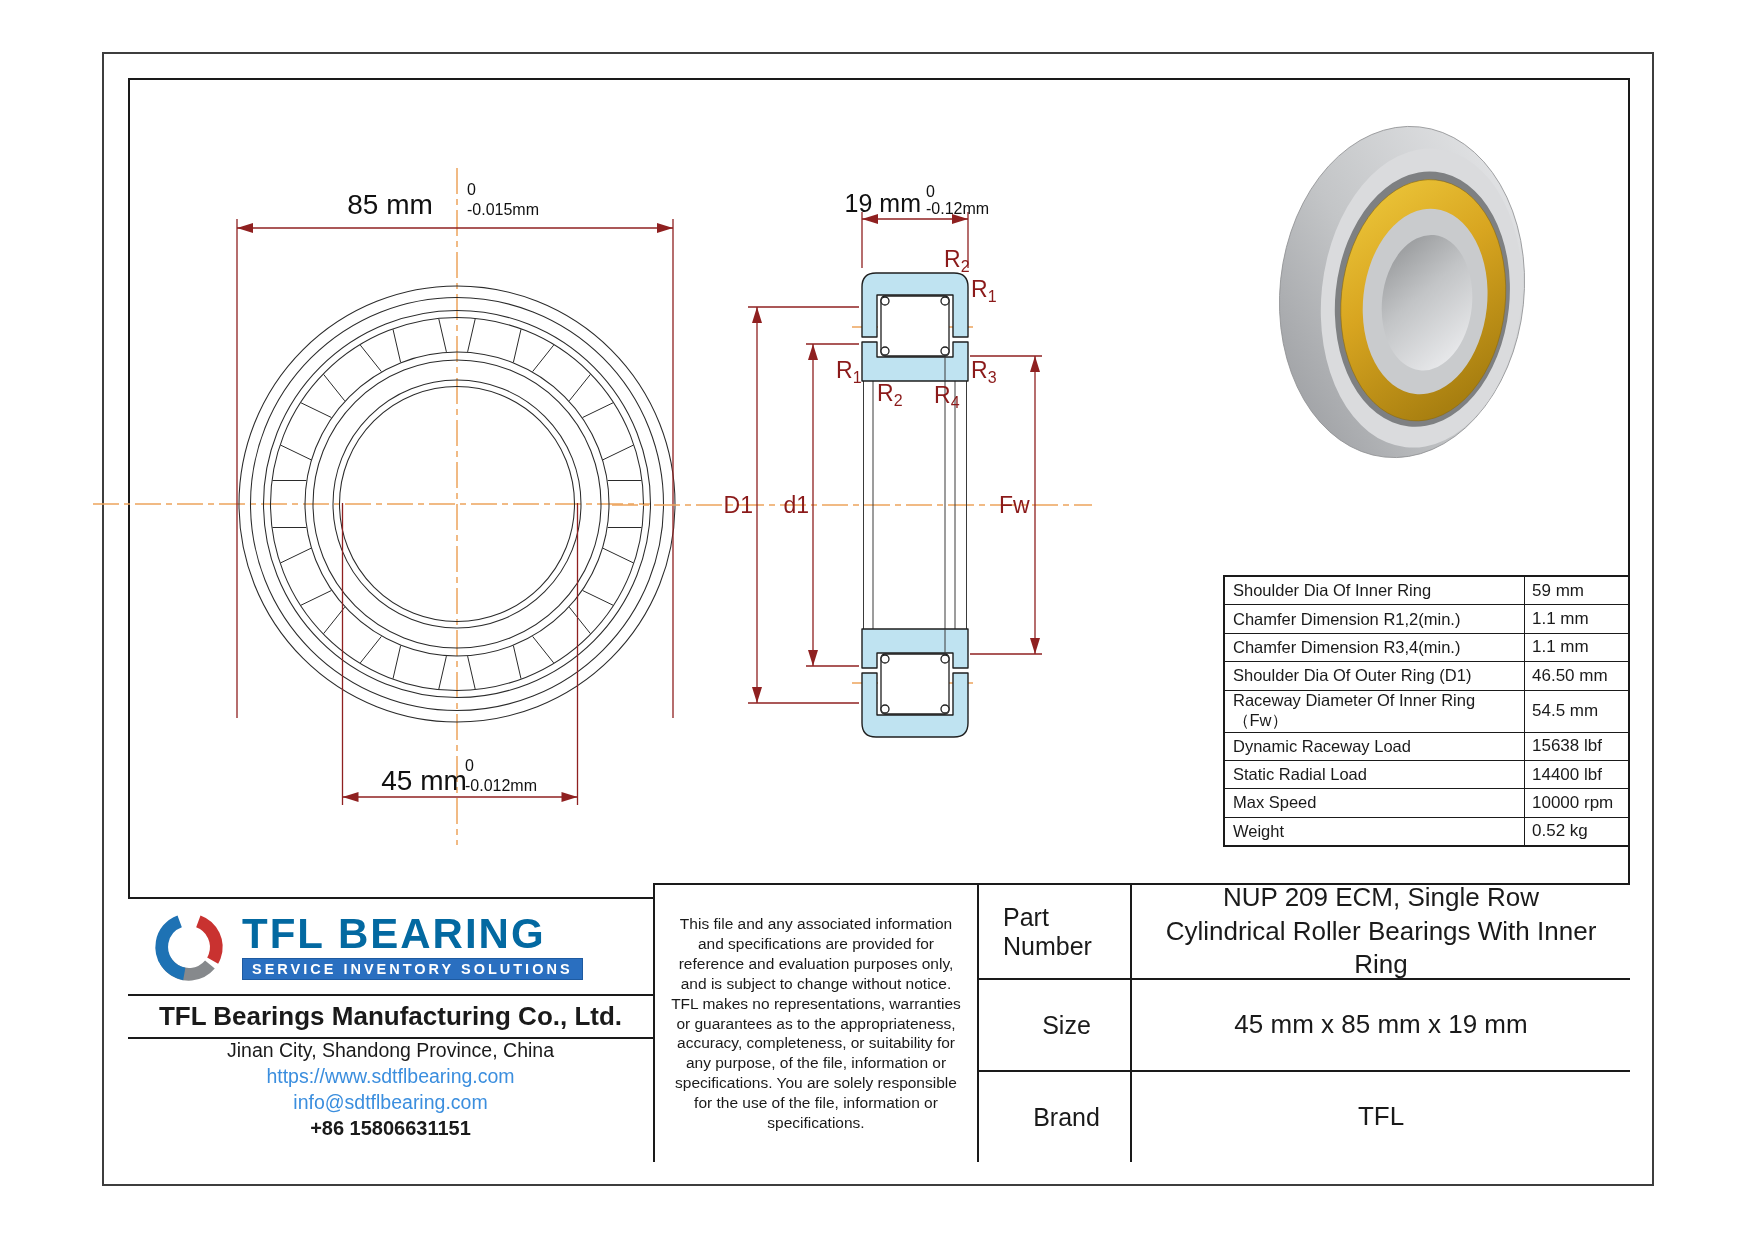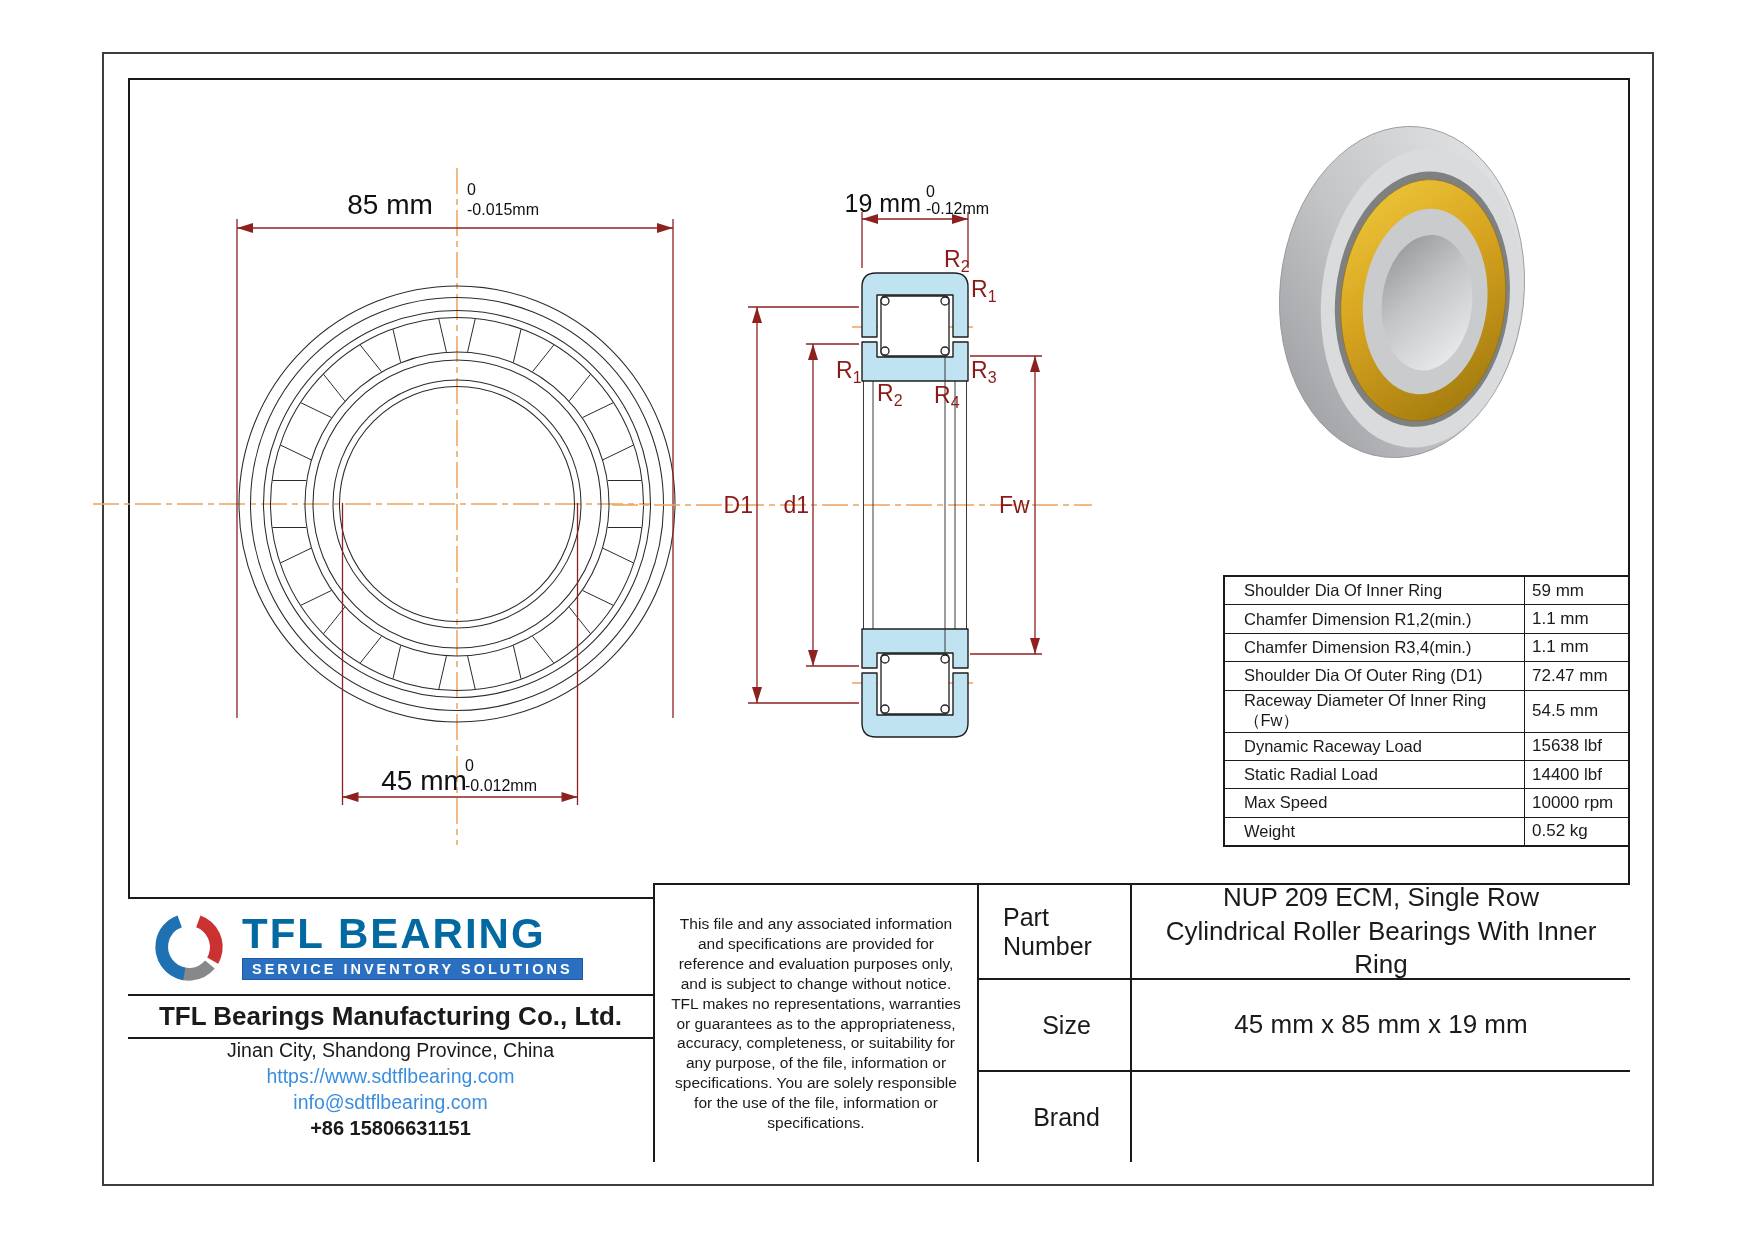--- a/index.html
+++ b/index.html
@@ -20,21 +20,21 @@
   .thin{stroke:#3a3a3a;stroke-width:1px;}
   text.dimtxt{fill:#111;font-size:28px;font-family:"Liberation Sans",sans-serif;}
   text.dimtxt19{fill:#111;font-size:25px;font-family:"Liberation Sans",sans-serif;}
   text.toltxt{fill:#111;font-size:16px;font-family:"Liberation Sans",sans-serif;}
   text.lbl{fill:#8b1a1a;font-size:23px;font-family:"Liberation Sans",sans-serif;}
   text.lbl tspan.sub{font-size:16px;}
 
   
   .spec-table{position:absolute;left:1223px;top:575px;width:407px;height:272px;
       border:2px solid #1a1a1a;box-sizing:border-box;display:flex;flex-direction:column;background:#fff;}
-  .spec-row{flex:1;display:flex;border-top:1.5px solid #1a1a1a;box-sizing:border-box;padding-left:11px;}
+  .spec-row{flex:1;display:flex;border-top:1.5px solid #1a1a1a;box-sizing:border-box;}
   .spec-row:first-child{border-top:none;}
   .spec-label{flex:1;border-right:1.5px solid #1a1a1a;display:flex;align-items:center;
       padding-left:8px;font-size:16.5px;box-sizing:border-box;}
   .spec-value{width:103px;display:flex;align-items:center;padding-left:7px;font-size:17px;box-sizing:border-box;}
 
   
   .tb-left{position:absolute;left:128px;top:897px;width:525px;height:265px;box-sizing:border-box;
       border-top:2px solid #1a1a1a;display:flex;flex-direction:column;background:#fff;}
   .tb-logo{height:95px;display:flex;align-items:center;padding-left:22px;box-sizing:border-box;}
   .logo-text-block{margin-left:14px;display:flex;flex-direction:column;align-items:flex-start;}
@@ -253,21 +253,21 @@
     <div class="spec-row">
       <div class="spec-label">Chamfer Dimension R1,2(min.)</div>
       <div class="spec-value">1.1 mm</div>
     </div>
     <div class="spec-row">
       <div class="spec-label">Chamfer Dimension R3,4(min.)</div>
       <div class="spec-value">1.1 mm</div>
     </div>
     <div class="spec-row">
       <div class="spec-label">Shoulder Dia Of Outer Ring (D1)</div>
-      <div class="spec-value">72.47 mm</div>
+      <div class="spec-value">46.50 mm</div>
     </div>
     <div class="spec-row">
       <div class="spec-label">Raceway Diameter Of Inner Ring （Fw）</div>
       <div class="spec-value">54.5 mm</div>
     </div>
     <div class="spec-row">
       <div class="spec-label">Dynamic Raceway Load</div>
       <div class="spec-value">15638 lbf</div>
     </div>
     <div class="spec-row">
@@ -313,15 +313,16 @@
     <div class="tb-field" style="height:93px;">
       <div class="tb-field-label">Part Number</div>
       <div class="tb-field-value">NUP 209 ECM, Single Row Cylindrical Roller Bearings With Inner Ring</div>
     </div>
     <div class="tb-field" style="height:92px;">
       <div class="tb-field-label">Size</div>
       <div class="tb-field-value">45 mm x 85 mm x 19 mm</div>
     </div>
     <div class="tb-field" style="flex:1;">
       <div class="tb-field-label">Brand</div>
+      <div class="tb-field-value">TFL</div>
     </div>
   </div>
 </div>
 
 </body></html>

